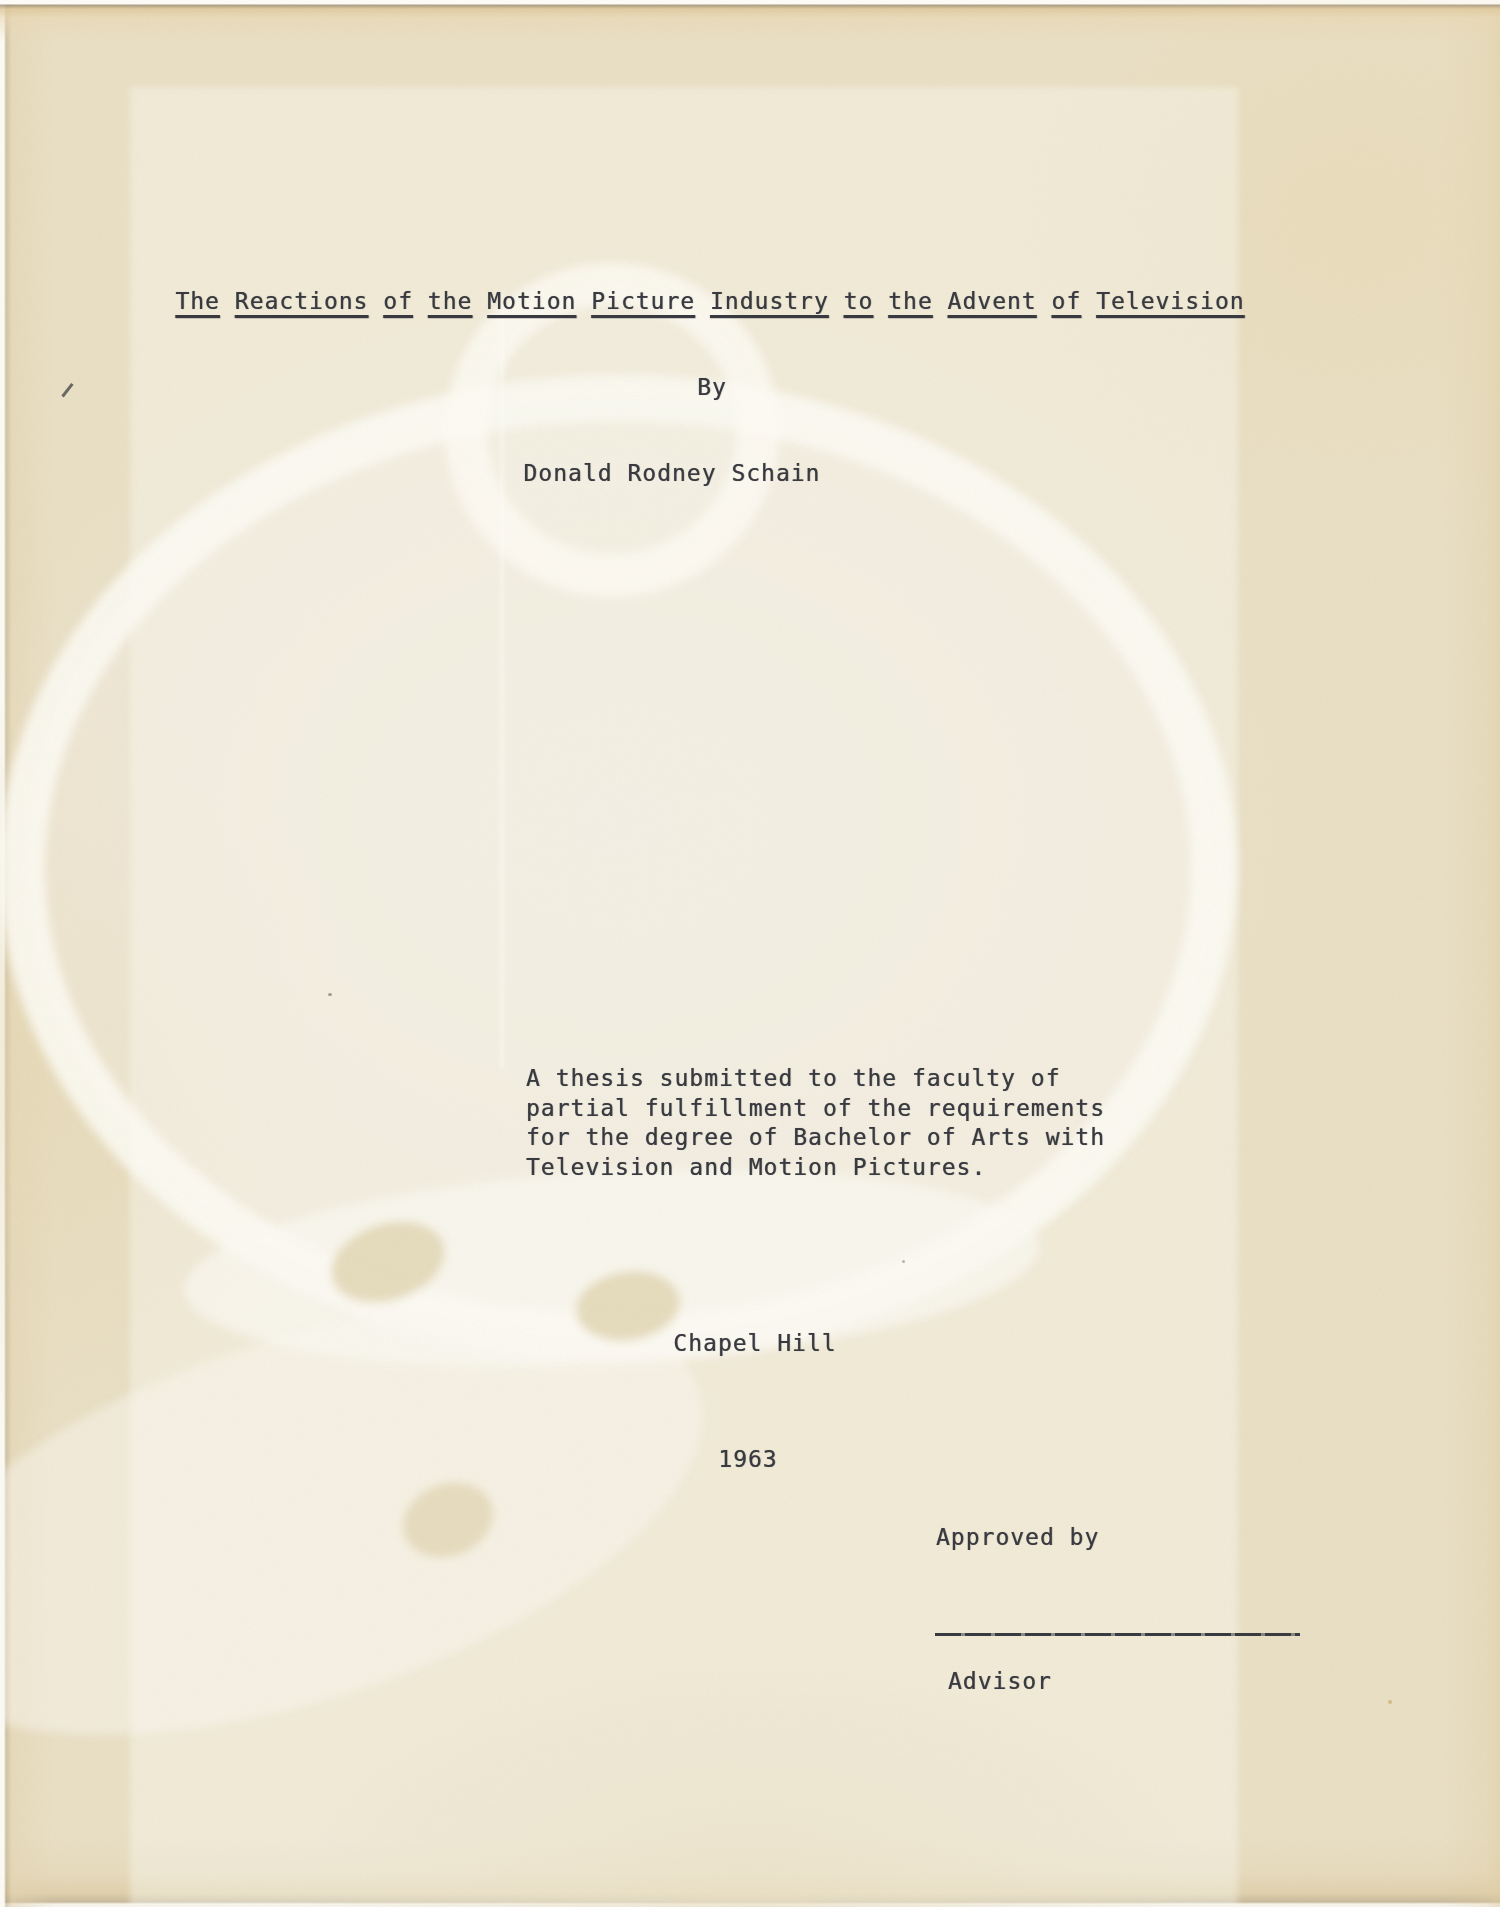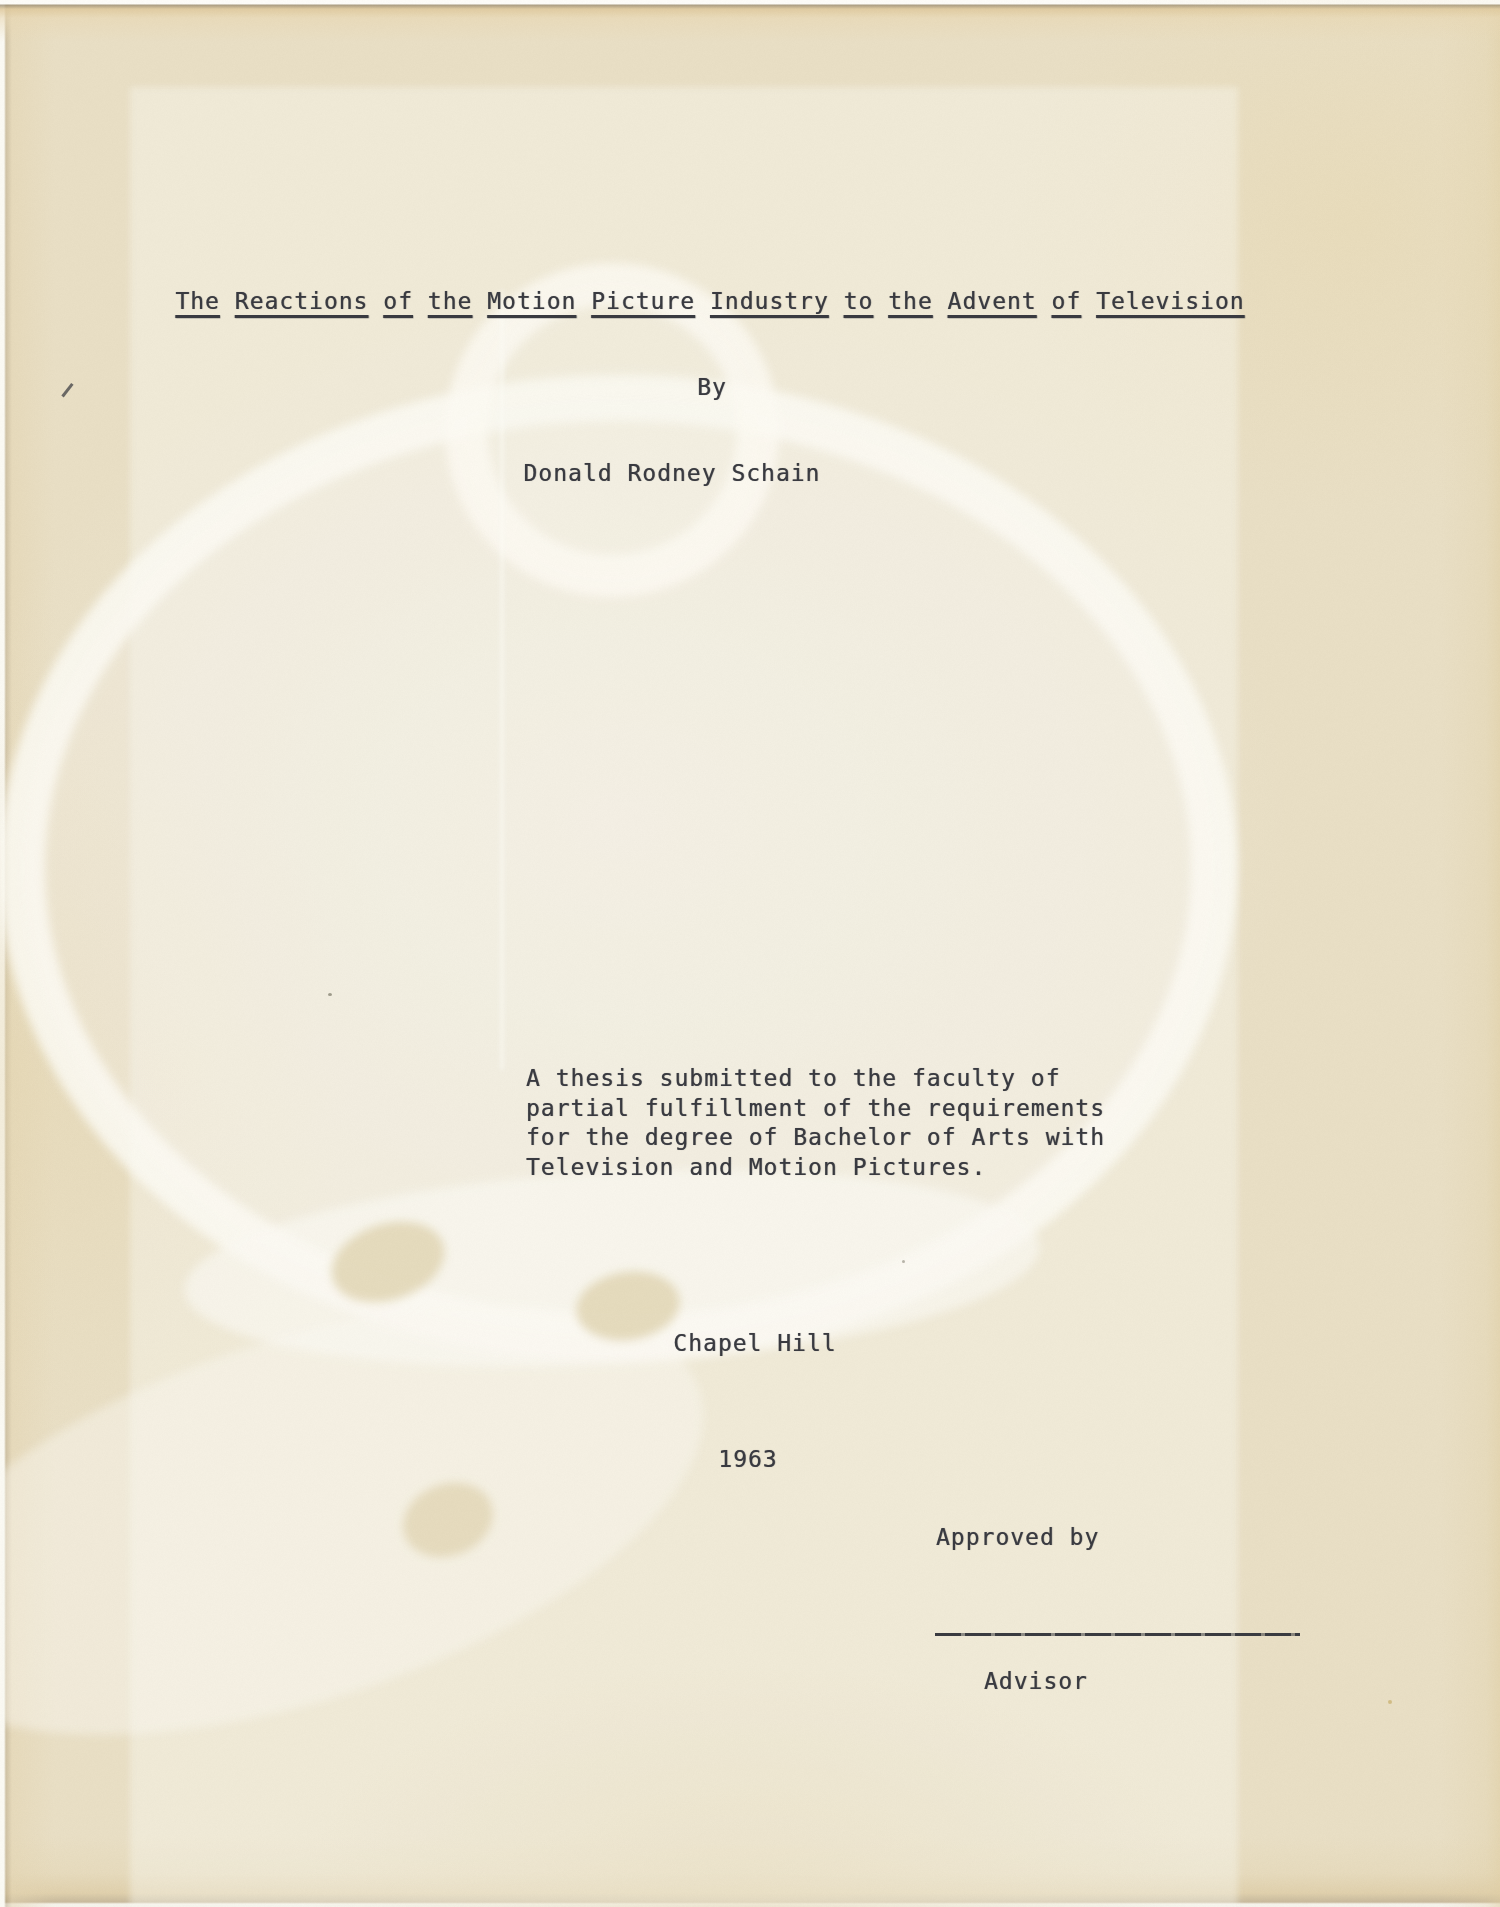--- a/index.html
+++ b/index.html
@@ -62,21 +62,21 @@
   .by{left:712px;top:374px;}
   .author{left:672px;top:460px;}
   .statement{left:526px;top:1064px;line-height:29.5px;}
   .place{left:755px;top:1330px;}
   .year{left:748px;top:1446px;}
   .approved{left:936px;top:1524px;}
   .sigline{
     position:absolute;left:935px;top:1633px;width:365px;height:2.5px;z-index:5;
     background:repeating-linear-gradient(90deg,#3a3b40 0 26px, rgba(58,59,64,0.55) 26px 30px);
   }
-  .advisor{left:984px;top:1668px;}
+  .advisor{left:948px;top:1668px;}
 </style>
 </head>
 <body>
 
 <div class="page">
 
   <div class="showthrough"></div>
 
   <svg class="watermark" width="1500" height="1907" viewBox="0 0 1500 1907">
     <ellipse cx="618" cy="868" rx="596" ry="470" fill="rgba(247,244,235,0.32)" stroke="rgba(252,250,243,0.85)" stroke-width="46"></ellipse>

